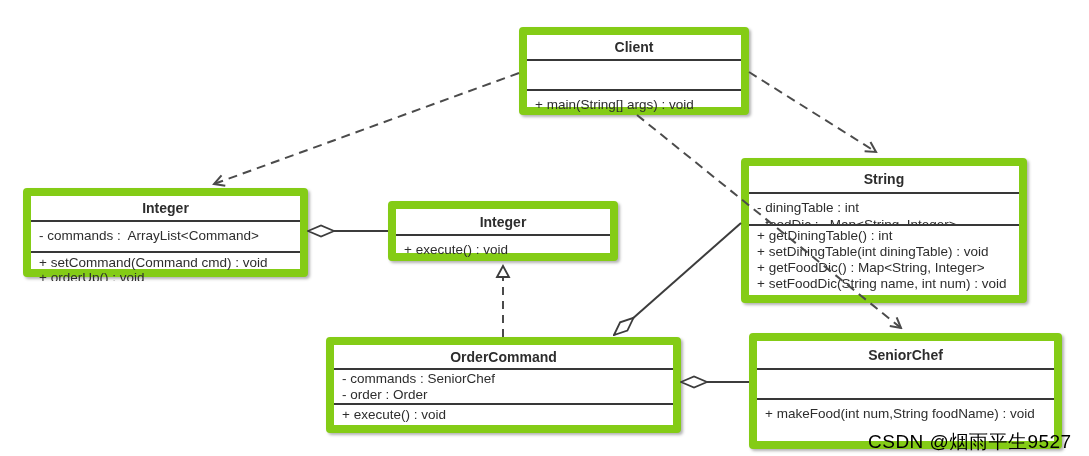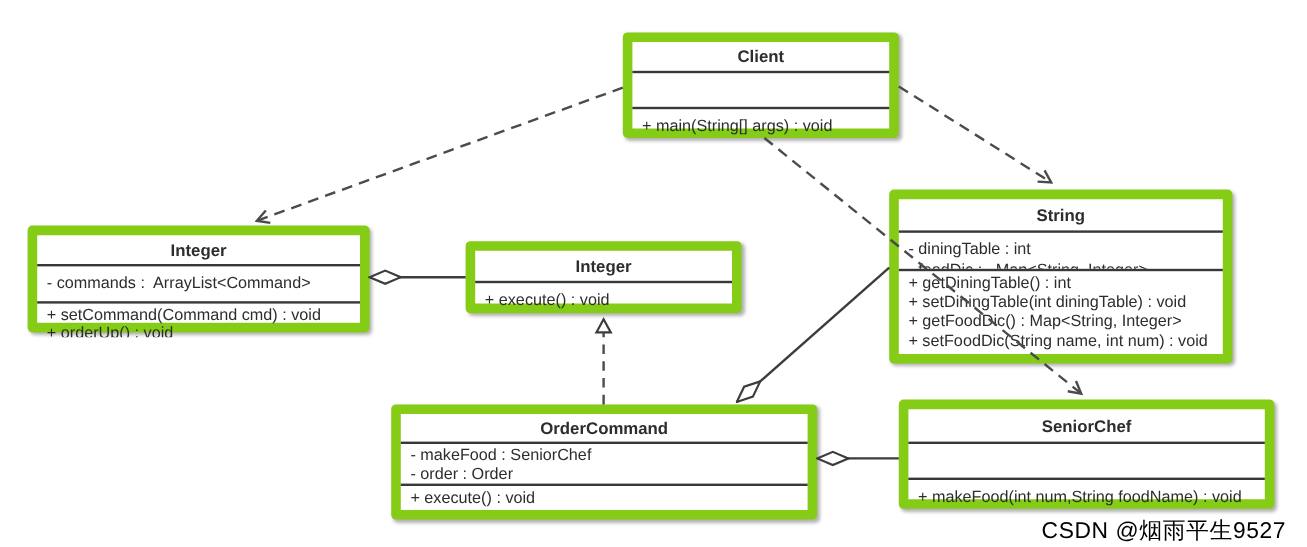--- a/index.html
+++ b/index.html
@@ -98,29 +98,29 @@
       <div class="uml-line" style="line-height:16px;">+ getDiningTable() : int</div>
       <div class="uml-line" style="line-height:16px;">+ setDiningTable(int diningTable) : void</div>
       <div class="uml-line" style="line-height:16px;">+ getFoodDic() : Map&lt;String, Integer&gt;</div>
       <div class="uml-line" style="line-height:16px;">+ setFoodDic(String name, int num) : void</div>
     </div>
   </div>
 
   <div class="uml-class" style="left:326px;top:337px;width:355px;height:96px;">
     <div class="uml-title" style="height:23px;">OrderCommand</div>
     <div class="uml-section" style="height:35px;padding-top:1px;">
-      <div class="uml-line" style="line-height:16px;">- makeFood : SeniorChef</div>
+      <div class="uml-line" style="line-height:16px;">- commands : SeniorChef</div>
       <div class="uml-line" style="line-height:16px;">- order : Order</div>
     </div>
     <div class="uml-section" style="height:36px;padding-top:2px;">
       <div class="uml-line" style="line-height:16px;">+ execute() : void</div>
     </div>
   </div>
 
-  <div class="uml-class" style="left:749px;top:333px;width:313px;height:91px;">
+  <div class="uml-class" style="left:749px;top:333px;width:313px;height:116px;">
     <div class="uml-title" style="height:27px;">SeniorChef</div>
     <div class="uml-section" style="height:30px;"></div>
     <div class="uml-section" style="height:32px;padding-top:6px;">
       <div class="uml-line">+ makeFood(int num,String foodName) : void</div>
     </div>
   </div>
 
   <svg id="connectors" viewBox="0 0 1089 456" xmlns="http://www.w3.org/2000/svg">
     <defs>
       <marker id="arrowOpen" viewBox="0 0 14 14" refX="12" refY="7" markerWidth="14" markerHeight="14" orient="auto" markerUnits="userSpaceOnUse">

